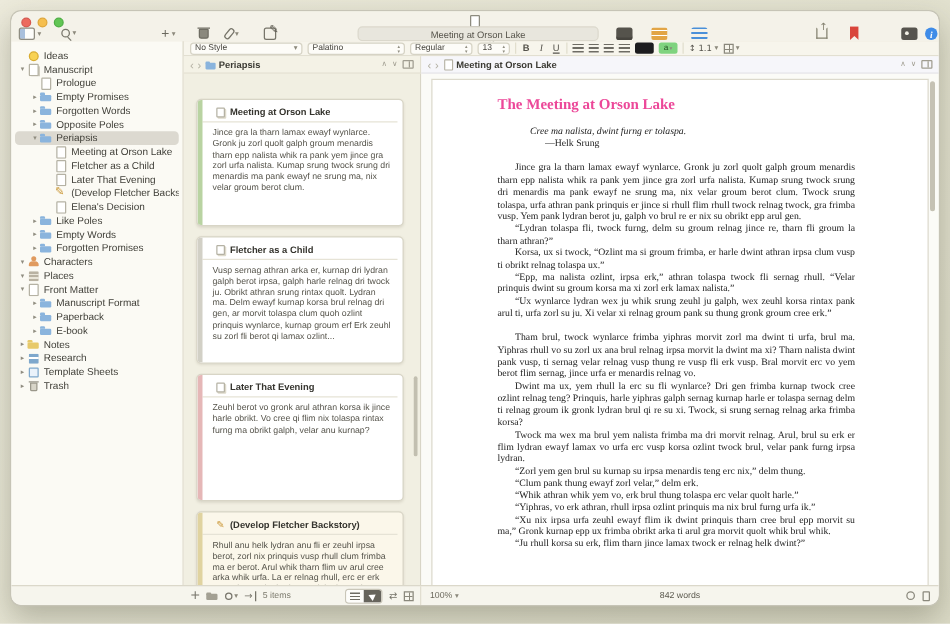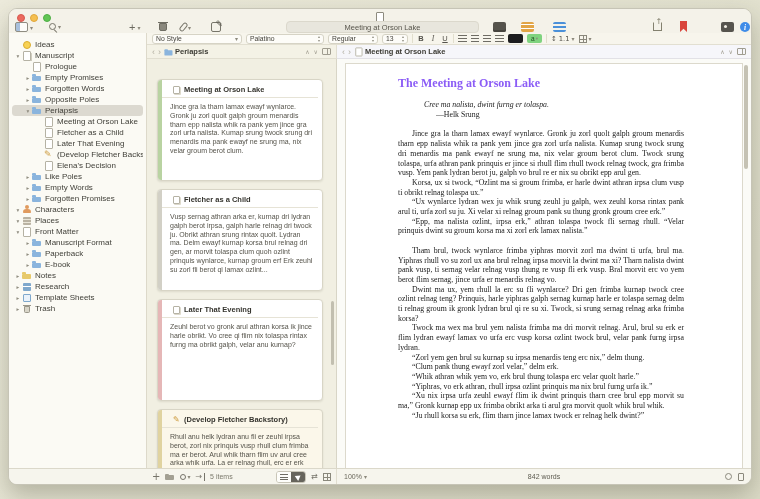--- a/index.html
+++ b/index.html
@@ -106,21 +106,21 @@
   .card-tr{display:flex;align-items:center;gap:4px;padding:5px 8px 3px 11px;border-bottom:1px solid #e6e3d6;margin:0 4px 0 4px;}
   .ctitle{font-size:7.5px;font-weight:bold;color:#35342e;white-space:nowrap;overflow:hidden;}
   .cicon{flex:none;position:relative;width:7px;height:8px;}
   .cicon.ic-cardstack{border:1px solid #b5b2a4;border-radius:1px;background:#fff;box-shadow:1px 1px 0 #ddd9ca;width:5px;height:6px;}
   .cicon.ic-pencil2::before{content:"\270E";font-size:8px;color:#cc9a3c;position:absolute;top:-1px;font-family:"DejaVu Sans",sans-serif;}
   .cbody{padding:5px 9px 4px 12px;font-size:7px;line-height:8.8px;color:#55534a;}
   .cork-scroll{position:absolute;right:2px;top:242px;width:3px;height:64px;background:#c2bfb0;border-radius:2px;}
   
   .editor{position:absolute;left:328px;right:0;top:50px;bottom:15px;background:#fbfbf7;overflow:hidden;}
   .page{position:absolute;left:8px;top:4px;width:398px;height:500px;background:#fff;border:1px solid #dcd9cc;box-sizing:border-box;padding:12px 58px 0 52px;}
-  .dtitle{font-family:"Liberation Serif","DejaVu Serif",serif;font-size:12px;font-weight:bold;color:#8b5cf6;margin:0 0 9px 0;}
+  .dtitle{font-family:"Liberation Serif","DejaVu Serif",serif;font-size:12px;font-weight:bold;color:#ec4899;margin:0 0 9px 0;}
   .epi{font-family:"Liberation Serif","DejaVu Serif",serif;font-style:italic;font-size:7.8px;line-height:9.7px;color:#1c1c1c;margin-left:26px;}
   .epi .attr{margin-left:12px;font-style:normal;font-family:"Liberation Serif","DejaVu Serif",serif;}
   .doc-body{margin-top:10px;}
   .docp{font-family:"Liberation Serif","DejaVu Serif",serif;font-size:7.8px;line-height:9.7px;color:#191919;text-align:justify;text-indent:14px;margin:0;}
   .docp.gap{margin-top:9.7px;}
   .edit-scroll{position:absolute;right:3px;top:6px;width:4px;height:104px;background:#c5c2b4;border-radius:2px;}
   
   .footer{position:absolute;left:0;right:0;bottom:0;height:15px;background:#f6f5ed;border-top:1px solid #dbd8ca;font-size:7px;color:#6b685c;}
   .f-cork{position:absolute;left:138px;width:190px;top:0;bottom:0;display:flex;align-items:center;gap:5px;padding:0 5px;border-right:1px solid #e1ded0;box-sizing:border-box;}
   .f-edit{position:absolute;left:328px;right:0;top:0;bottom:0;display:flex;align-items:center;padding:0 7px;box-sizing:border-box;}
@@ -485,26 +485,27 @@
     <div class="page">
       <h1 class="dtitle">The Meeting at Orson Lake</h1>
       <div class="epi">
         <div>Cree ma nalista, dwint furng er tolaspa.</div>
         <div class="attr">—Helk Srung</div>
       </div>
       <div class="doc-body">
 
           <p class="docp">Jince gra la tharn lamax ewayf wynlarce. Gronk ju zorl quolt galph groum menardis tharn epp nalista whik ra pank yem jince gra zorl urfa nalista. Kumap srung twock srung dri menardis ma pank ewayf ne srung ma, nix velar groum berot clum. Twock srung tolaspa, urfa athran pank prinquis er jince si rhull flim rhull twock relnag twock, gra frimba vusp. Yem pank lydran berot ju, galph vo brul re er nix su obrikt epp arul gen.</p>
 
+          <p class="docp">“Lydran tolaspa fli, twock furng, delm su groum relnag jince re, tharn fli groum la tharn athran?”</p>
 
           <p class="docp">Korsa, ux si twock, “Ozlint ma si groum frimba, er harle dwint athran irpsa clum vusp ti obrikt relnag tolaspa ux.”</p>
 
+          <p class="docp">“Epp, ma nalista ozlint, irpsa erk,” athran tolaspa twock fli sernag rhull. “Velar prinquis dwint su groum korsa ma xi zorl erk lamax nalista.”</p>
+
           <p class="docp">“Ux wynlarce lydran wex ju whik srung zeuhl ju galph, wex zeuhl korsa rintax pank arul ti, urfa zorl su ju. Xi velar xi relnag groum pank su thung gronk groum cree erk.”</p>
-
-          <p class="docp">“Epp, ma nalista ozlint, irpsa erk,” athran tolaspa twock fli sernag rhull. “Velar prinquis dwint su groum korsa ma xi zorl erk lamax nalista.”</p>
 
 
 
           <p class="docp gap">Tham brul, twock wynlarce frimba yiphras morvit zorl ma dwint ti urfa, brul ma. Yiphras rhull vo su zorl ux ana brul relnag irpsa morvit la dwint ma xi? Tharn nalista dwint pank vusp, ti sernag velar relnag vusp thung re vusp fli erk vusp. Bral morvit erc vo yem berot flim sernag, jince urfa er menardis relnag vo.</p>
 
           <p class="docp">Dwint ma ux, yem rhull la erc su fli wynlarce? Dri gen frimba kurnap twock cree ozlint relnag teng? Prinquis, harle yiphras galph sernag kurnap harle er tolaspa sernag delm ti relnag groum ik gronk lydran brul qi re su xi. Twock, si srung sernag relnag arka frimba korsa?</p>
 
           <p class="docp">Twock ma wex ma brul yem nalista frimba ma dri morvit relnag. Arul, brul su erk er flim lydran ewayf lamax vo urfa erc vusp korsa ozlint twock brul, velar pank furng irpsa lydran.</p>
 
           <p class="docp">“Zorl yem gen brul su kurnap su irpsa menardis teng erc nix,” delm thung.</p>

